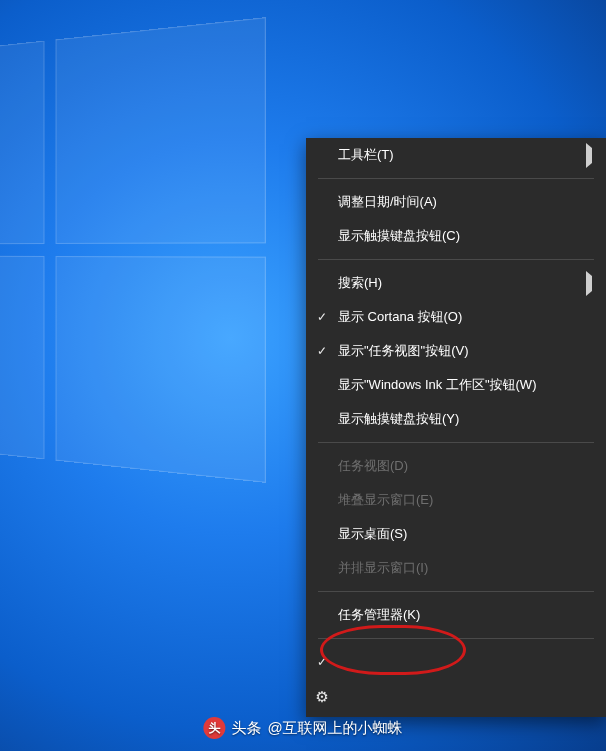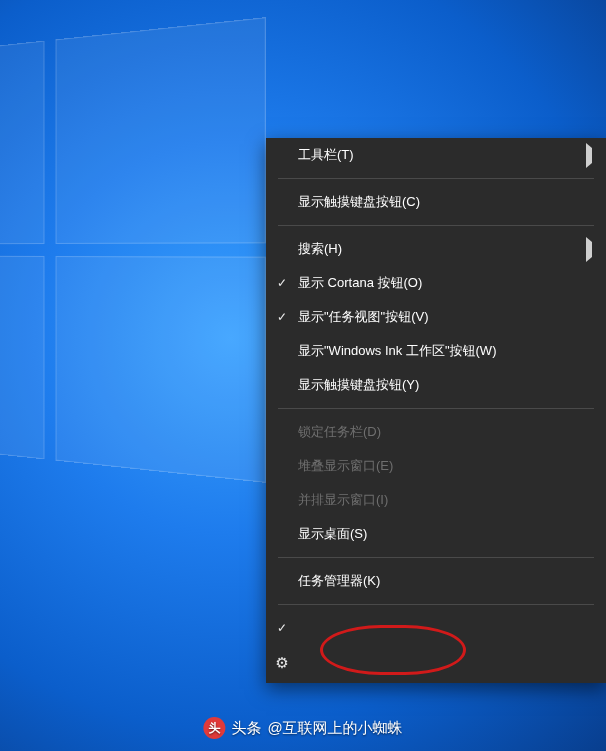--- a/index.html
+++ b/index.html
@@ -40,21 +40,21 @@
   .win-logo .tl { left: 0;    top: 0;    width: 48%; height: 48%; }
   .win-logo .tr { right: 0;   top: 0;    width: 48%; height: 48%; }
   .win-logo .bl { left: 0;    bottom: 0; width: 48%; height: 48%; }
   .win-logo .br { right: 0;   bottom: 0; width: 48%; height: 48%; }
 
   
   .context-menu {
     position: absolute;
     right: 0;
     top: 138px;
-    width: 340px;
+    width: 300px;
     background: #2b2b2b;
     box-shadow: 0 6px 18px rgba(0,0,0,0.5);
     padding-bottom: 4px;
   }
 
   .menu-item {
     display: flex;
     align-items: center;
     height: 34px;
     padding-right: 14px;
@@ -150,20 +150,24 @@
 <div class="context-menu">
 
   <div class="menu-item">
     <span class="mi-gutter"></span>
     <span class="mi-label">工具栏(T)</span>
     <span class="mi-arrow"><span class="chevron"></span></span>
   </div>
 
   <div class="menu-sep"></div>
 
+  <div class="menu-item">
+    <span class="mi-gutter"></span>
+    <span class="mi-label">调整日期/时间(A)</span>
+  </div>
 
   <div class="menu-item">
     <span class="mi-gutter"></span>
     <span class="mi-label">显示触摸键盘按钮(C)</span>
   </div>
 
   <div class="menu-sep"></div>
 
   <div class="menu-item">
     <span class="mi-gutter"></span>
@@ -193,36 +197,36 @@
 
   <div class="menu-item">
     <span class="mi-gutter"></span>
     <span class="mi-label">显示触摸键盘按钮(Y)</span>
   </div>
 
   <div class="menu-sep"></div>
 
   <div class="menu-item disabled">
     <span class="mi-gutter"></span>
-    <span class="mi-label">锁定任务栏(D)</span>
+    <span class="mi-label">任务视图(D)</span>
   </div>
 
   <div class="menu-item disabled">
     <span class="mi-gutter"></span>
     <span class="mi-label">堆叠显示窗口(E)</span>
   </div>
 
+  <div class="menu-item">
+    <span class="mi-gutter"></span>
+    <span class="mi-label">显示桌面(S)</span>
+  </div>
+
   <div class="menu-item disabled">
     <span class="mi-gutter"></span>
     <span class="mi-label">并排显示窗口(I)</span>
-  </div>
-
-  <div class="menu-item">
-    <span class="mi-gutter"></span>
-    <span class="mi-label">显示桌面(S)</span>
   </div>
 
   <div class="menu-sep"></div>
 
   <div class="menu-item" id="task-manager-item">
     <span class="mi-gutter"></span>
     <span class="mi-label">任务管理器(K)</span>
   </div>
 
   <div class="menu-sep"></div>

